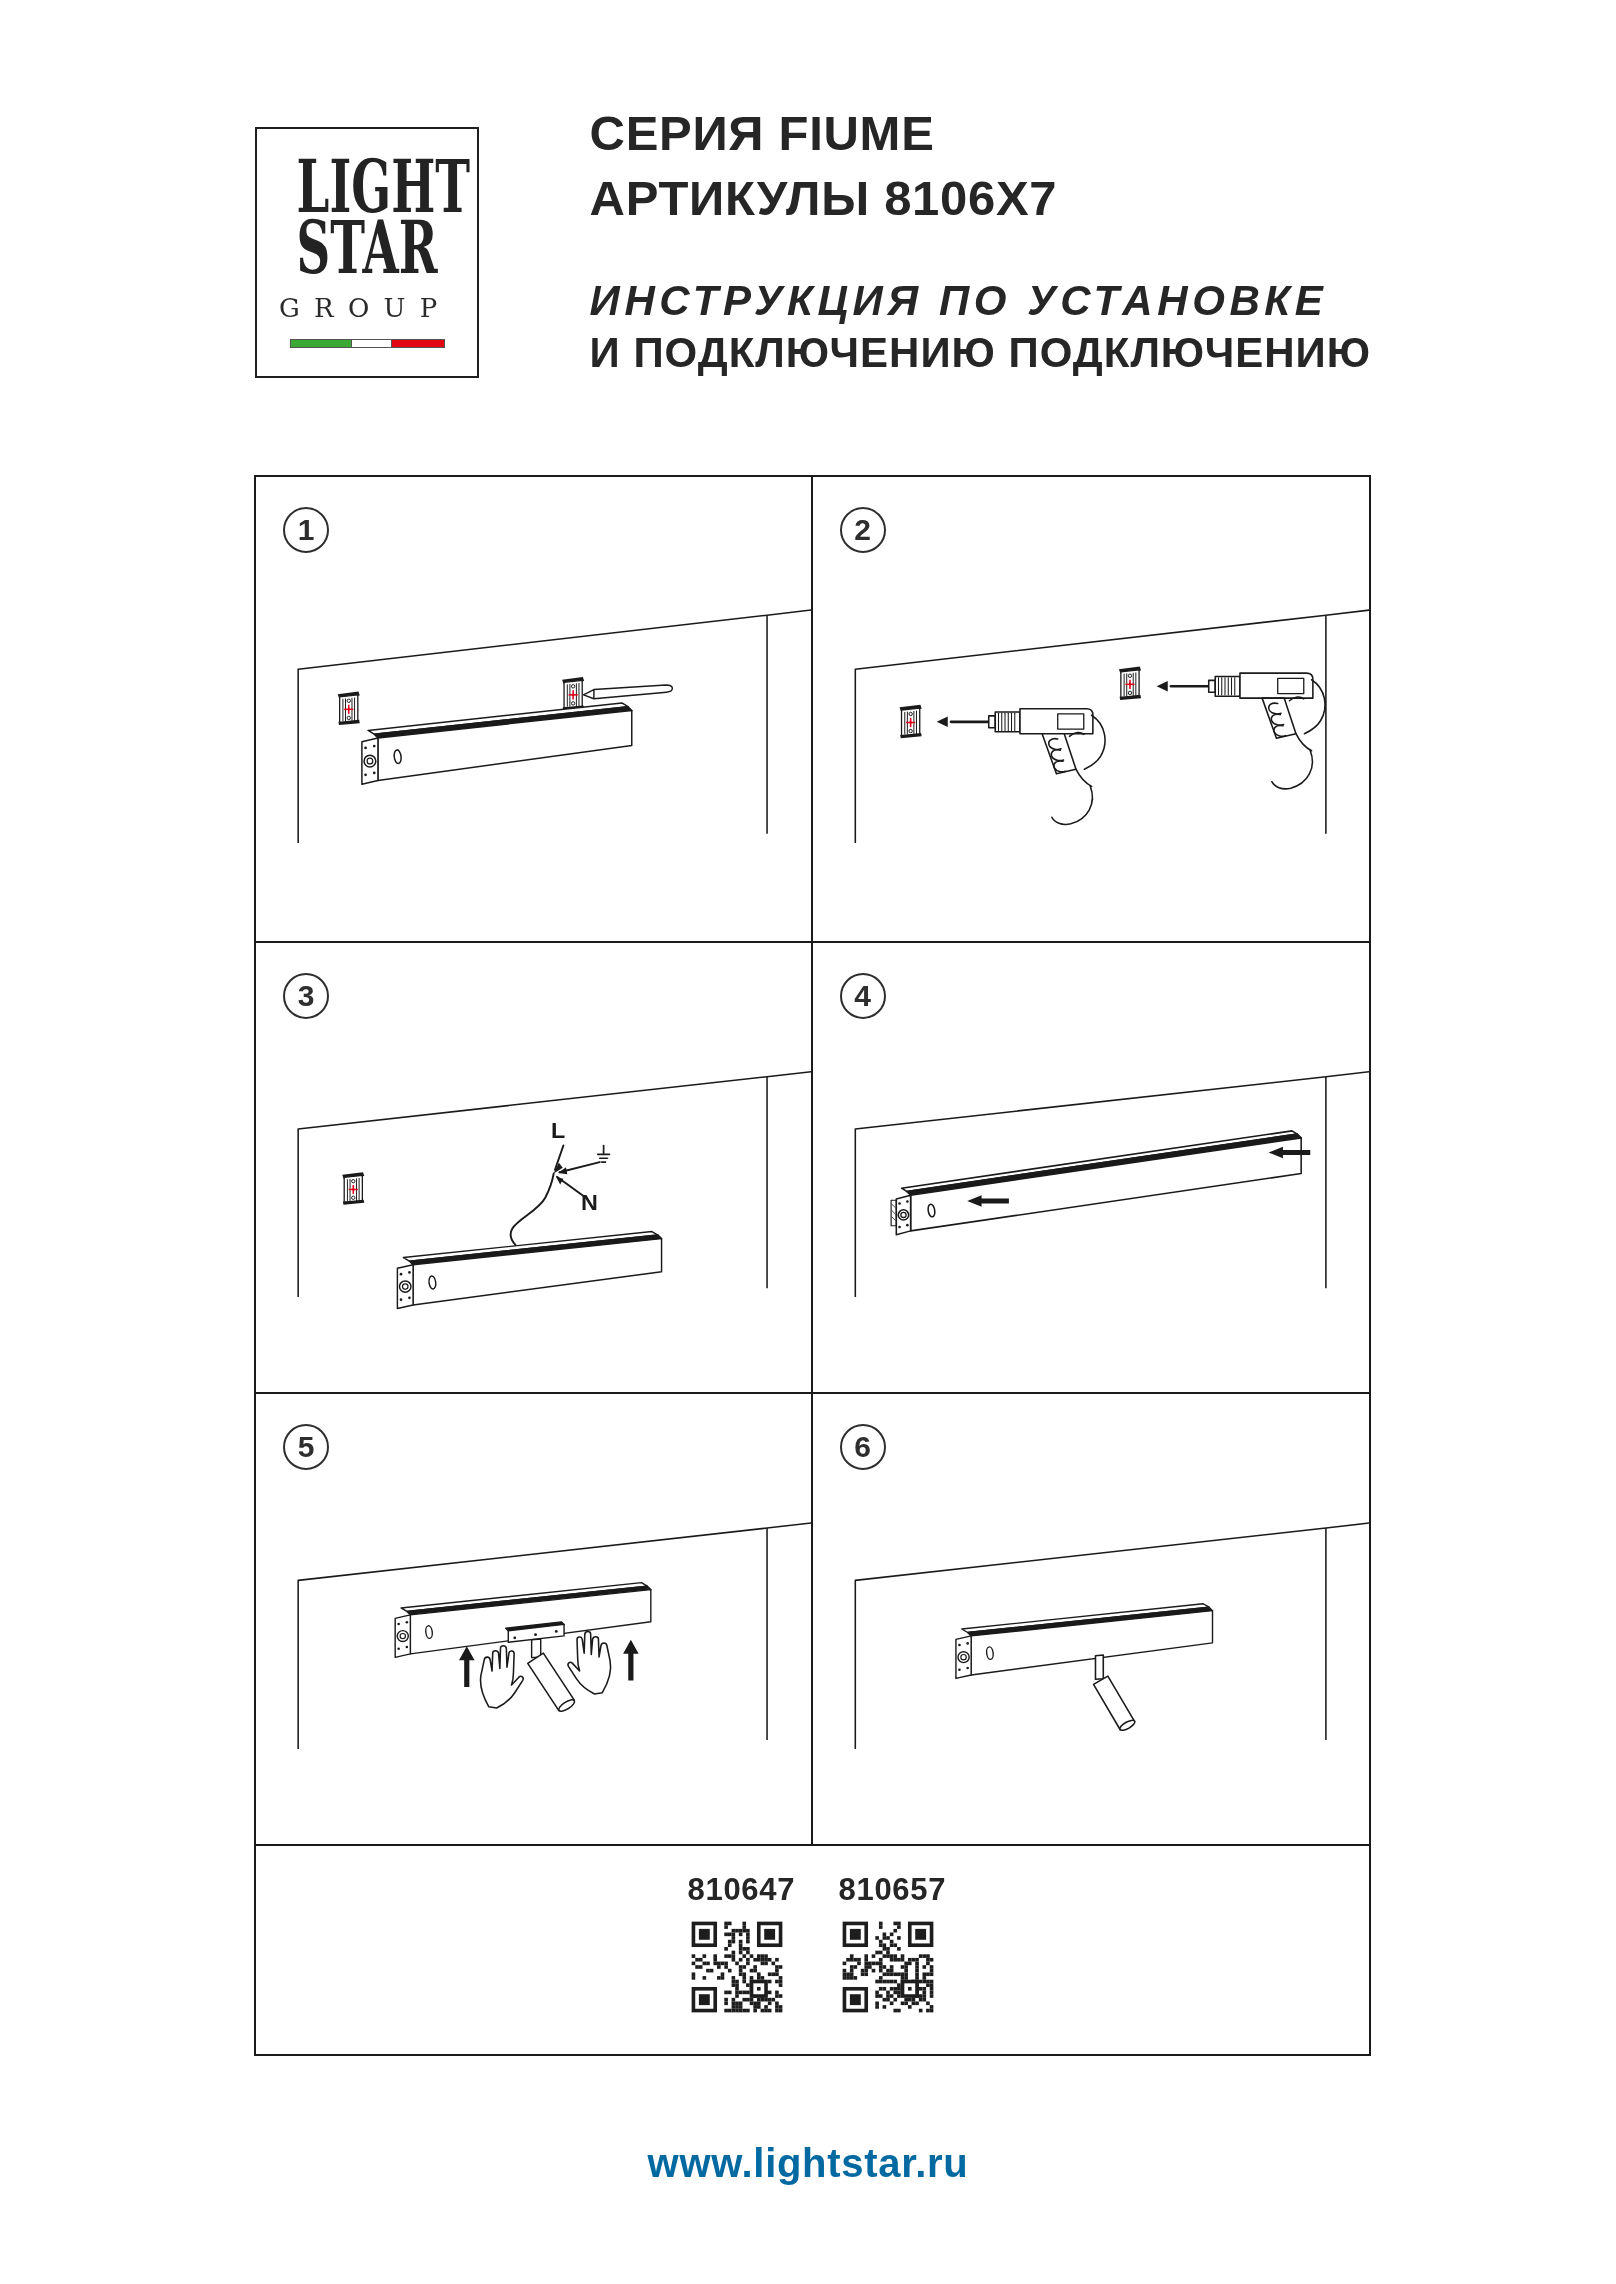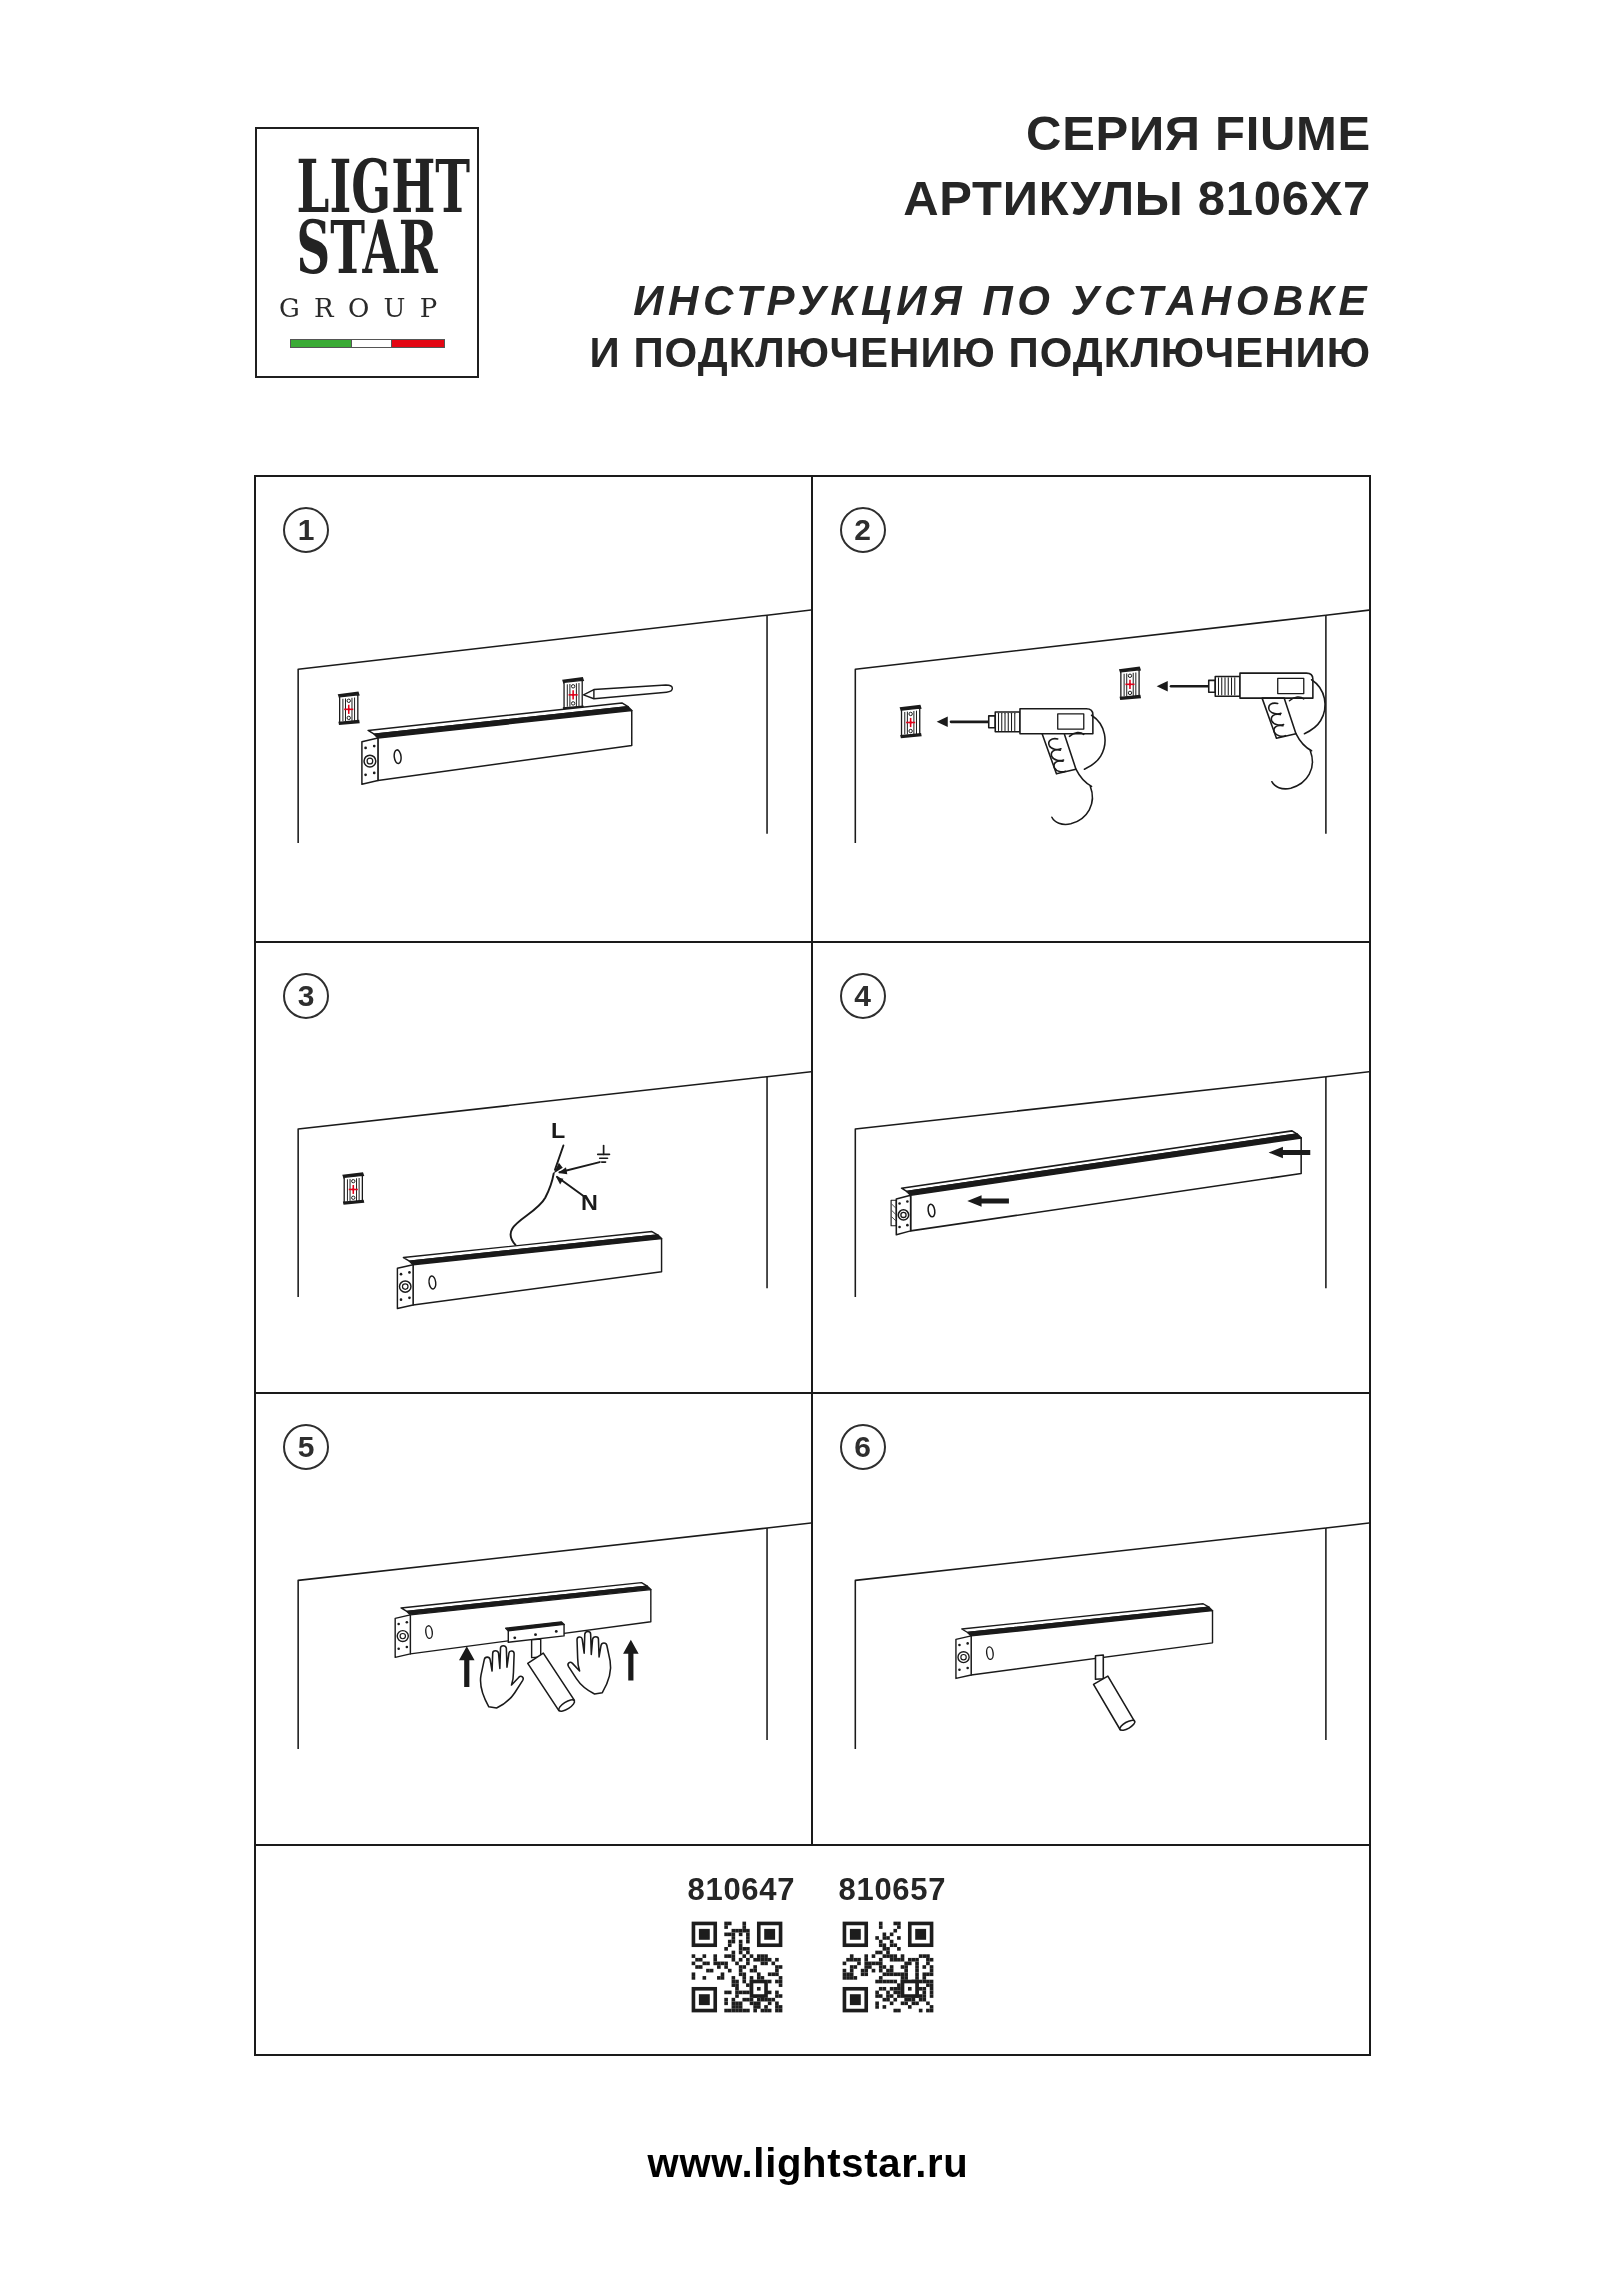--- a/index.html
+++ b/index.html
@@ -25,21 +25,21 @@
   }
   .logo-flag {
     width:155px; height:9.8px; margin:15.6px auto 0; display:flex;
     border:0.7px solid #555; box-sizing:border-box;
   }
   .logo-flag .seg { height:100%; }
   .seg.green { flex:4;   background:#3aaa35; border-right:0.7px solid #555; }
   .seg.white { flex:2.6; background:#ffffff; border-right:0.7px solid #555; }
   .seg.red   { flex:3.4; background:#e30613; }
   
-  .header { position:absolute; top:109px; right:245px; text-align:right; color:#262626; }
+  .header { position:absolute; top:109px; right:245px; color:#262626; }
   .h-series   { font-size:49px; font-weight:700; letter-spacing:0.7px; line-height:1; }
   .h-articles { font-size:49px; font-weight:700; letter-spacing:0.7px; line-height:1; margin-top:15.6px; }
   .h-instr1   { font-size:42px; font-weight:700; letter-spacing:4.6px; line-height:1; margin-top:57px;font-style:italic; }
   .h-instr2   { font-size:42px; font-weight:700; letter-spacing:1px; line-height:1; margin-top:10.4px; }
   
   .grid {
     position:absolute; left:254px; top:475px; width:1117px;
     border:2px solid #1a1a1a; box-sizing:border-box;
     display:grid; grid-template-columns:1fr 1fr;
     grid-template-rows:466px 451px 452px 208px; background:#fff;
@@ -57,21 +57,21 @@
   .bottom-box {
     grid-column:1 / -1; display:flex; justify-content:center; align-items:flex-start;
     gap:52px; padding-top:26px; box-sizing:border-box;
   }
   .article { width:99px; text-align:left; }
   .article-code { font-size:31px; font-weight:700; color:#262626; margin-bottom:10.4px; letter-spacing:0.7px; }
   svg.qr { width:98px; height:98px; display:block; margin:0 auto; }
   
   .footer {
     position:absolute; left:0; top:2141px; width:100%; text-align:center;
-    font-size:40px; font-weight:700; color:#000000; letter-spacing:0.7px;
+    font-size:40px; font-weight:700; color:#0369a1; letter-spacing:0.7px;
   }
   .hidden-defs { position:absolute; width:0; height:0; overflow:hidden; }
 </style>
 </head>
 <body>
 
 <div class="page">
 
   <svg class="hidden-defs" aria-hidden="true">
     <defs>

